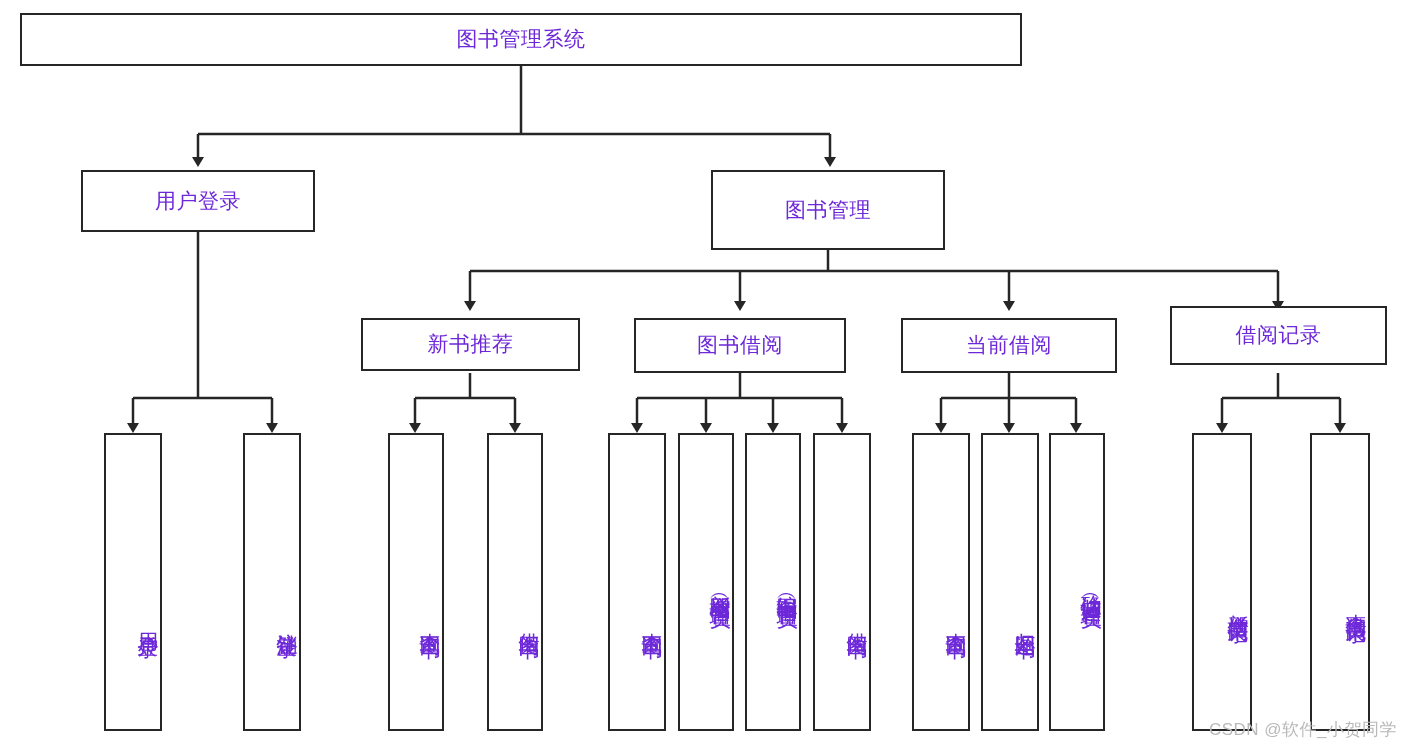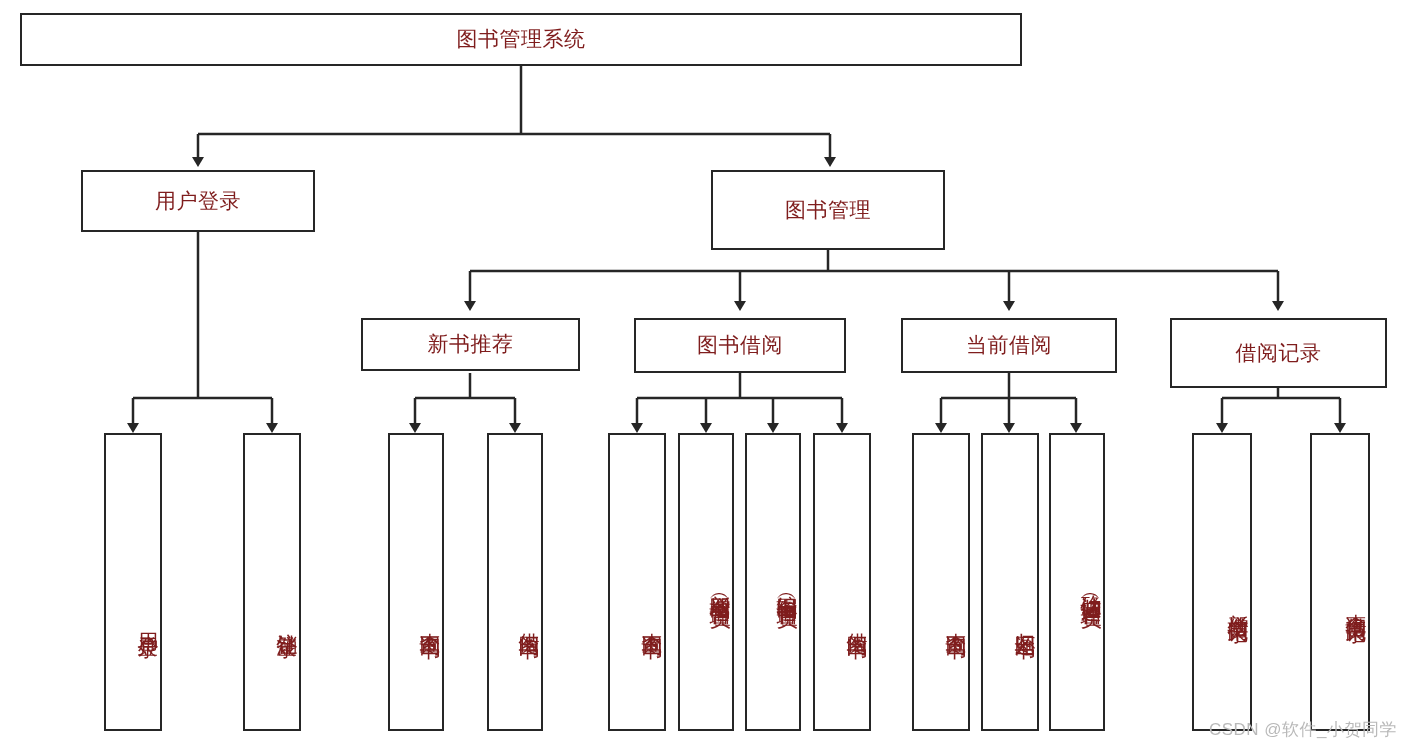--- a/index.html
+++ b/index.html
@@ -27,21 +27,21 @@
     pointer-events: none;
   }
   .node {
     position: absolute;
     box-sizing: border-box;
     border: 2.5px solid #262626;
     background: #ffffff;
     display: flex;
     align-items: center;
     justify-content: center;
-    color: #7f1d1d;
+    color: #6d28d9;
     line-height: 1.18;
     text-align: center;
     z-index: 2;
   }
   .node.horiz {
     font-size: 21px;
     letter-spacing: 0.5px;
   }
   .node.vert {
     writing-mode: vertical-rl;
@@ -141,21 +141,21 @@
   </div>
 
   <div class="node horiz" style="left:901px; top:318px; width:216px; height:55px;">
     <span class="node-label">当前借阅</span>
   </div>
 
   <div class="node horiz" style="left:634px; top:318px; width:212px; height:55px;">
     <span class="node-label">图书借阅</span>
   </div>
 
-  <div class="node horiz" style="left:1170px; top:318px; width:217px; height:70px;">
+  <div class="node horiz" style="left:1170px; top:306px; width:217px; height:59px;">
     <span class="node-label">借阅记录</span>
   </div>
 
   <div class="node vert" style="left:104px; top:433px; width:58px; height:298px; padding-top:75px;">
     <span class="node-label">用户登录</span>
   </div>
 
   <div class="node vert" style="left:243px; top:433px; width:58px; height:298px; padding-top:75px;">
     <span class="node-label">注销登录</span>
   </div>

